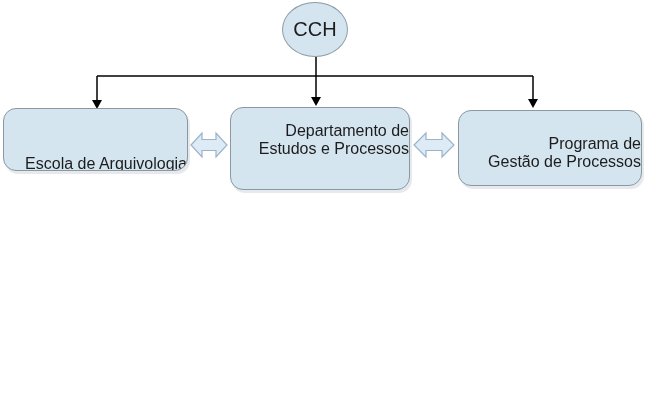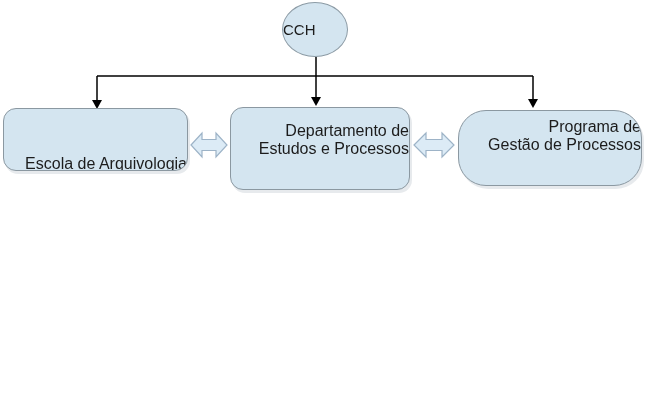--- a/index.html
+++ b/index.html
@@ -12,22 +12,22 @@
     color: #1c1c1c;
     overflow: hidden;
   }
   .ellipse {
     position: absolute;
     left: 282px; top: 2px;
     width: 66px; height: 55px;
     background: #d4e5f0;
     border: 1px solid #8c9ba5;
     border-radius: 50%;
-    display: flex; align-items: center; justify-content: flex-start;
-    font-size: 15px;
+    display: flex; align-items: center; justify-content: center;
+    font-size: 20px;
     box-sizing: border-box;
   }
   .connectors {
     position: absolute;
     left: 0; top: 0;
     width: 654px; height: 400px;
     pointer-events: none;
   }
   .node-box {
     position: absolute;
@@ -47,22 +47,21 @@
     padding-top: 46px;
   }
   .box-departamento {
     left: 230px; top: 107px;
     width: 180px; height: 83px;
     padding-top: 14px;
   }
   .box-programa {
     left: 458px; top: 110px;
     width: 184px; height: 76px;
-    padding-top: 7px;
-    border-radius: 28px;
+    padding-top: 24px;
   }
   .dbl-arrow {
     position: absolute;
     top: 129px;
     width: 38px; height: 32px;
   }
   .dbl-arrow-a { left: 190px; }
   .dbl-arrow-b { left: 413px; width: 42px; }
   .line-el { white-space: nowrap; }
 </style>

